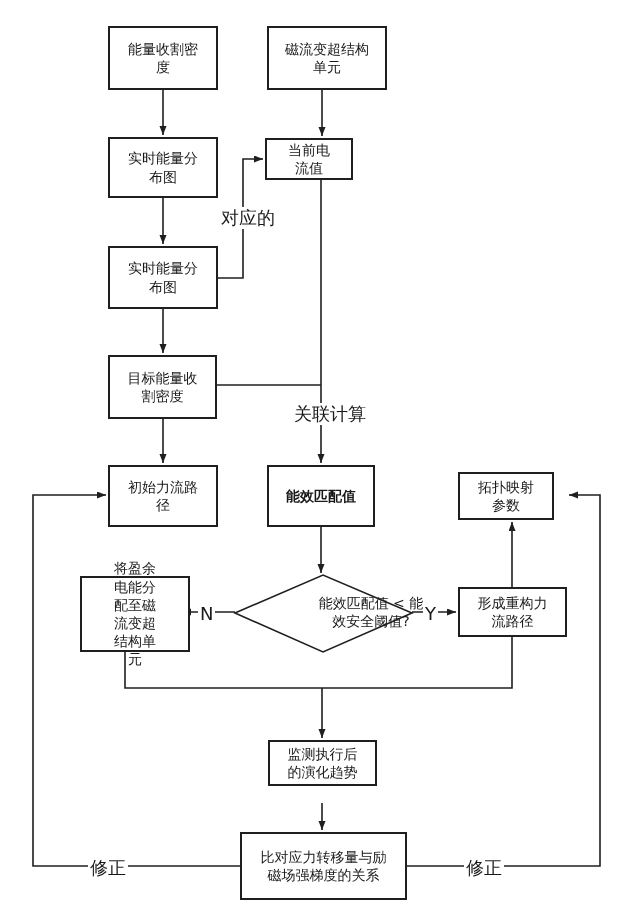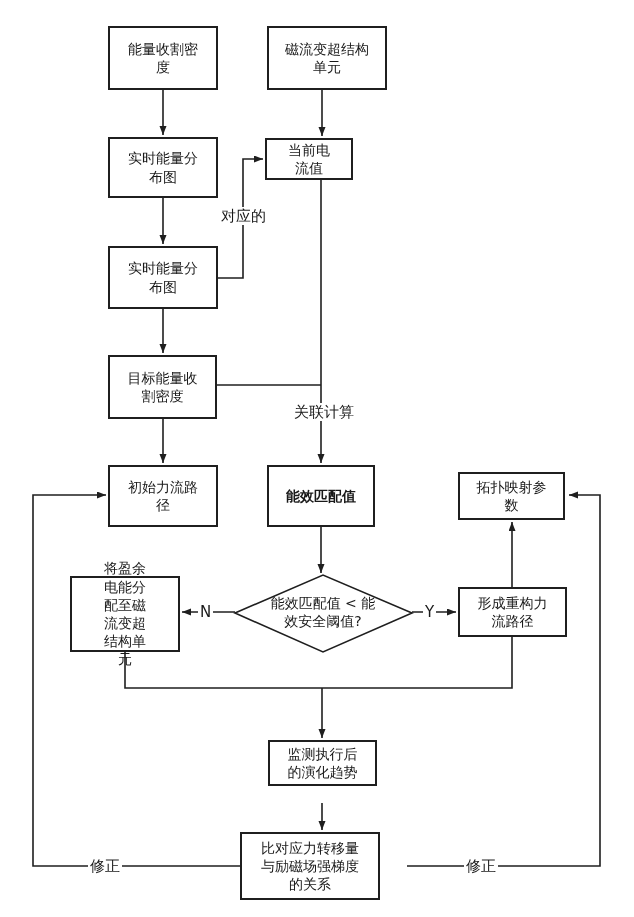--- a/index.html
+++ b/index.html
@@ -28,24 +28,25 @@
     color:#191919;
   }
   .diamond-label{
     position:absolute;
     width:112px;
     text-align:center;
     font-size:14px;
     line-height:1.3;
     word-break:break-all;
     color:#191919;
+    margin-left:48px;
   }
   .edge-label{
     position:absolute;
-    font-size:15px;
+    font-size:18px;
     line-height:1.2;
     background:#ffffff;
     padding:0 2px;
     color:#191919;
     white-space:nowrap;
   }
 </style>
 </head>
 <body>
 
@@ -85,29 +86,29 @@
 
   <div class="box" style="left:108px;top:137px;width:110px;height:61px;">实时能量分布图</div>
   <div class="box" style="left:265px;top:138px;width:88px;height:42px;">当前电流值</div>
 
   <div class="box" style="left:108px;top:246px;width:110px;height:63px;">实时能量分布图</div>
 
   <div class="box" style="left:108px;top:355px;width:109px;height:64px;">目标能量收割密度</div>
 
   <div class="box" style="left:108px;top:465px;width:110px;height:62px;">初始力流路径</div>
   <div class="box" style="left:267px;top:465px;width:108px;height:62px;font-weight:bold;">能效匹配值</div>
-  <div class="box" style="left:458px;top:472px;width:107px;height:48px;">拓扑映射参数</div>
+  <div class="box" style="left:458px;top:472px;width:96px;height:48px;">拓扑映射参数</div>
 
-  <div class="box" style="left:70px;top:576px;width:110px;height:76px;padding:2px 28px;">将盈余电能分配至磁流变超结构单元</div>
+  <div class="box" style="left:80px;top:576px;width:110px;height:76px;padding:2px 28px;">将盈余电能分配至磁流变超结构单元</div>
   <div class="diamond-label" style="left:267px;top:594px;">能效匹配值 &lt; 能效安全阈值?</div>
   <div class="box" style="left:458px;top:587px;width:109px;height:50px;">形成重构力流路径</div>
 
   <div class="box" style="left:268px;top:740px;width:109px;height:46px;">监测执行后的演化趋势</div>
 
-  <div class="box" style="left:240px;top:832px;width:140px;height:68px;">比对应力转移量与励磁场强梯度的关系</div>
+  <div class="box" style="left:240px;top:832px;width:167px;height:68px;">比对应力转移量与励磁场强梯度的关系</div>
 
   <div class="edge-label" style="left:219px;top:207px;">对应的</div>
   <div class="edge-label" style="left:292px;top:403px;">关联计算</div>
   <div class="edge-label" style="left:198px;top:603px;">N</div>
   <div class="edge-label" style="left:423px;top:603px;">Y</div>
   <div class="edge-label" style="left:88px;top:857px;">修正</div>
   <div class="edge-label" style="left:464px;top:857px;">修正</div>
 
 </div>
 

